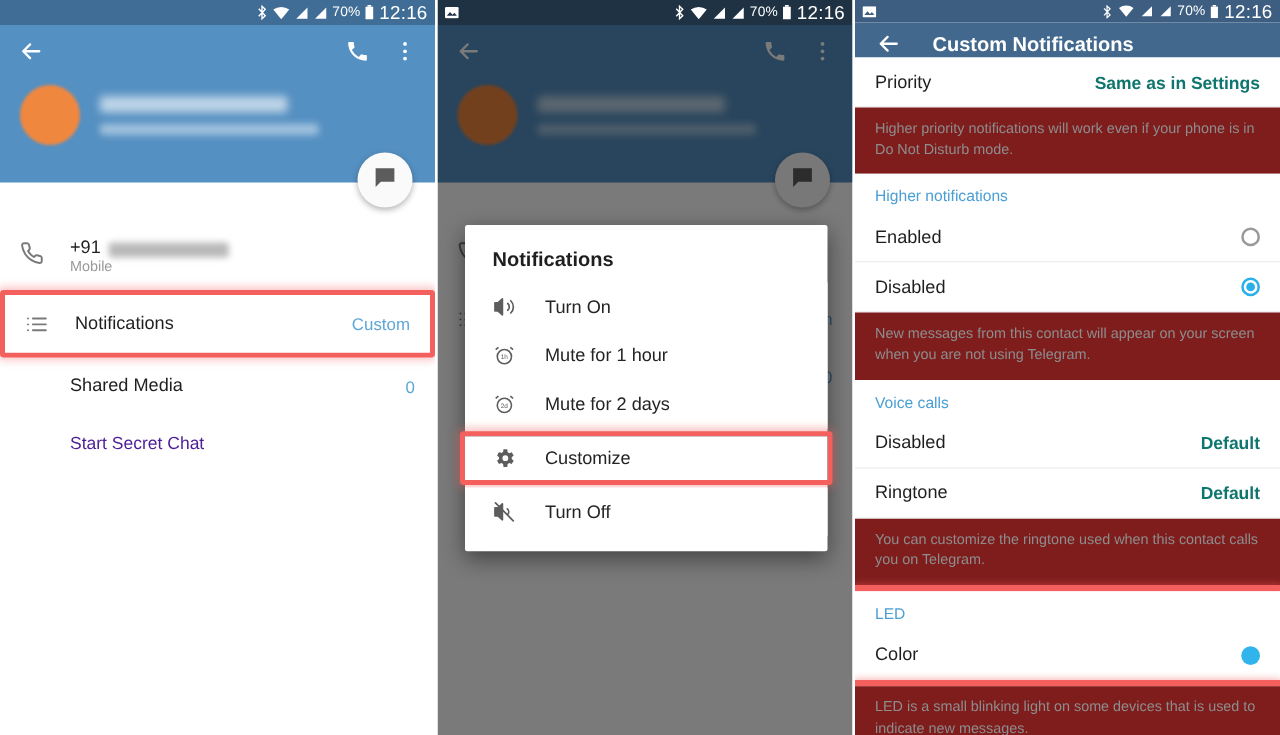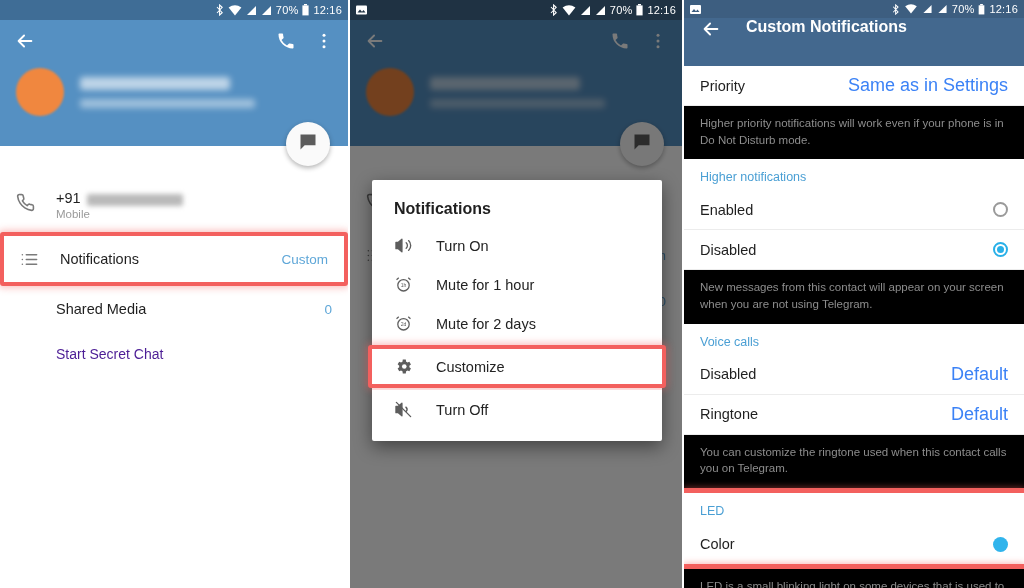--- a/index.html
+++ b/index.html
@@ -15,21 +15,21 @@
   .panel-2 { width:332px; }
   .panel-3 { width:340px; }
 
   
   .statusbar { height:20px; display:flex; align-items:center;
     padding:0 6px; font-size:11px; color:#ffffff; letter-spacing:.2px; }
   .sb-left { flex:0 0 auto; display:flex; align-items:center; gap:4px; }
   .sb-spacer { flex:1 1 auto; }
   .sb-right { flex:0 0 auto; display:flex; align-items:center; gap:4px; }
   .sb-pct { font-size:11px; }
-  .sb-time { font-size:11px; }
+  .sb-time { font-size:15px; }
   .ic { display:inline-block; }
   .ic svg { display:block; }
 
   
   .panel-1 .statusbar { background:#3f6d96; }
   .panel-2 .statusbar { background:#1f3243; }
   .panel-3 .statusbar { background:#3d5e80; }
 
   
   .profile-head { position:relative; height:126px; background:#5590c2; }
@@ -86,30 +86,30 @@
   .dlg-title { font-size:16px; font-weight:bold; color:#1f1f1f; padding:10px 0 8px 22px; }
   .dlg-item { display:flex; align-items:center; height:39px; padding:0 22px; background:#fff; }
   .dlg-item .di-ic { width:42px; flex:0 0 auto; color:#5d5d5d; display:flex; align-items:center; }
   .dlg-item .di-ic svg { width:19px; height:19px; }
   .dlg-item .di-lb { font-size:14.5px; color:#232323; }
   .dlg-hl { border:4px solid #f3605e; border-radius:3px;
     box-shadow:0 0 7px 2px rgba(243,96,94,.4); margin:2px -4px; background:#000000; }
   .dlg-hl .dlg-item { height:35px; }
 
   
-  .p3-head { height:48px; background:#43688e; display:flex; align-items:flex-start;
+  .p3-head { height:28px; background:#43688e; display:flex; align-items:flex-end;
     padding:0 16px; }
   .p3-head .back { color:#fff; width:22px; height:22px; flex:0 0 auto; }
   .p3-title { color:#fff; font-size:16px; font-weight:bold; margin-left:24px; }
 
   .s-row { display:flex; align-items:center; justify-content:space-between;
     height:40px; padding:0 16px; background:#fff; border-bottom:1px solid #ececec; }
   .s-row .k { font-size:14.5px; color:#1f1f1f; }
-  .s-row .v { font-size:18px; color:#3b82f6; }
-  .s-note { background:#000000; padding:9px 16px 11px 16px; font-size:11.5px;
+  .s-row .v { font-size:14px; color:#0f766e;font-weight:bold; }
+  .s-note { background:#7f1d1d; padding:9px 16px 11px 16px; font-size:11.5px;
     color:#8d8d8d; line-height:1.45; }
   .s-hdr { font-size:12.5px; color:#4a9fd4; padding:11px 16px 6px 16px; background:#fff; }
   .radio { width:15px; height:15px; border-radius:50%; border:2px solid #9a9a9a; }
   .radio.on { border-color:#29b0e8; display:flex; align-items:center; justify-content:center; }
   .radio.on::after { content:""; width:7px; height:7px; border-radius:50%; background:#29b0e8; }
   .dot-color { width:15px; height:15px; border-radius:50%; background:#31b4ec; }
   .redline { height:5px; background:#f3605e; box-shadow:0 0 6px 1px rgba(243,96,94,.45); }
 </style>
 </head>
 <body>

